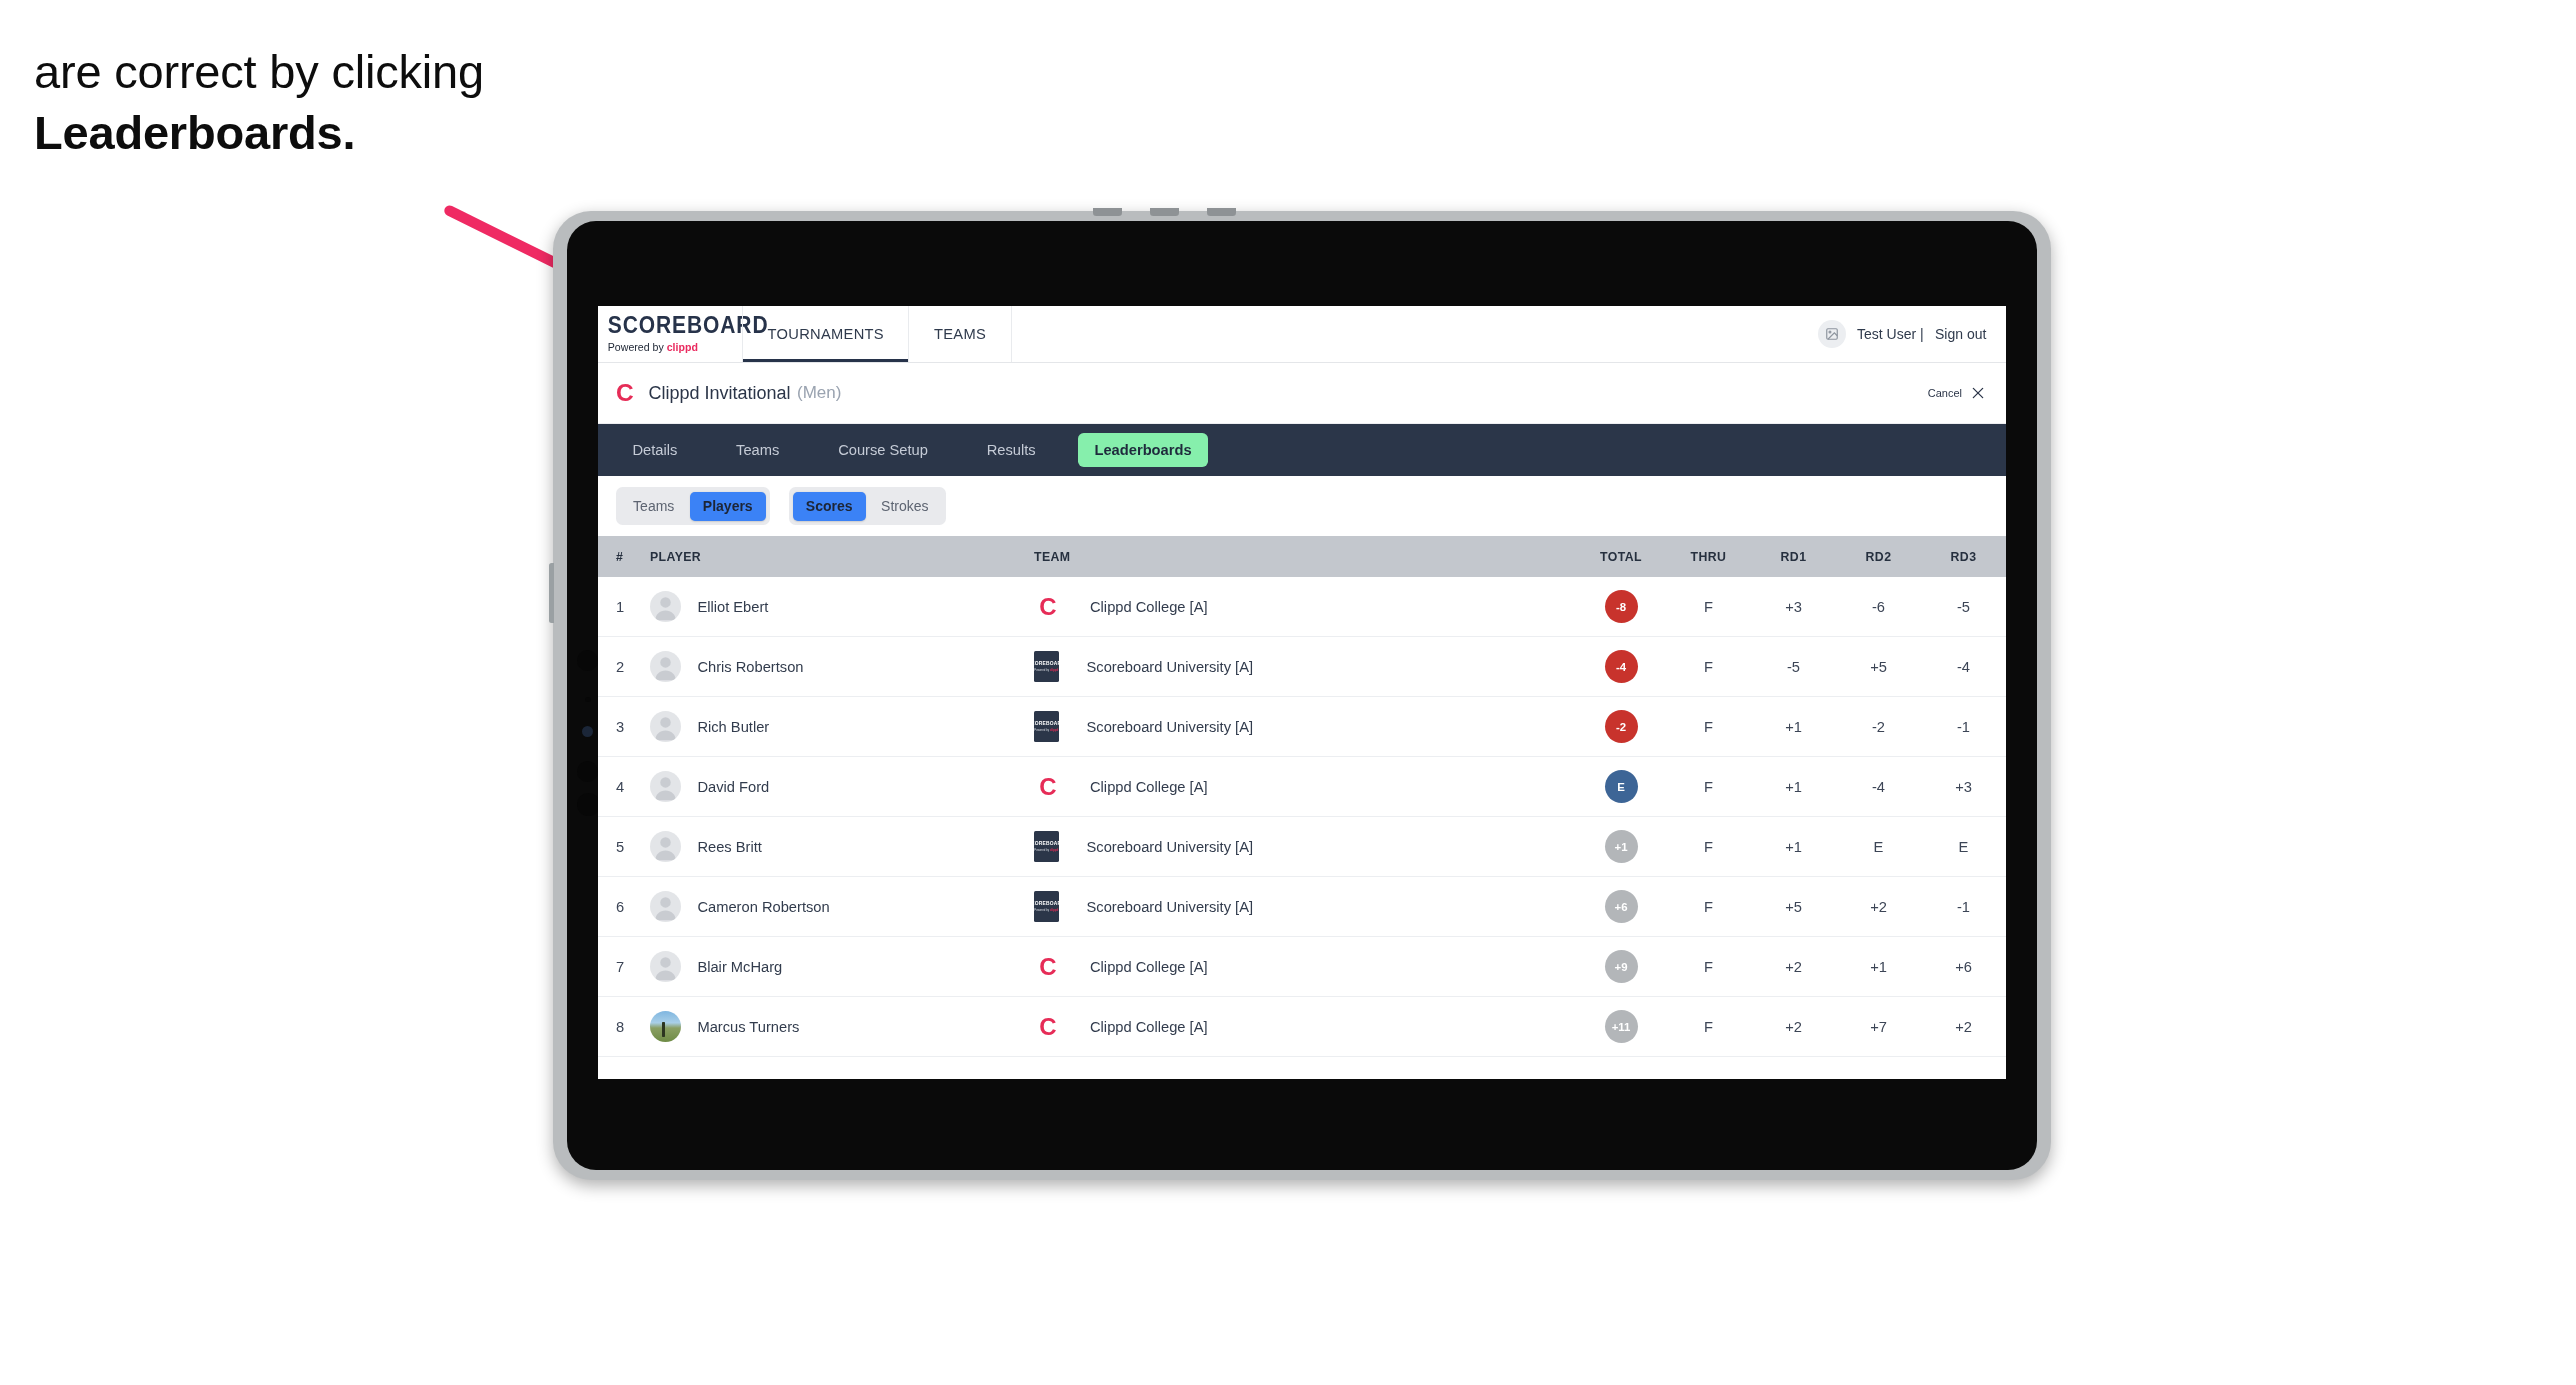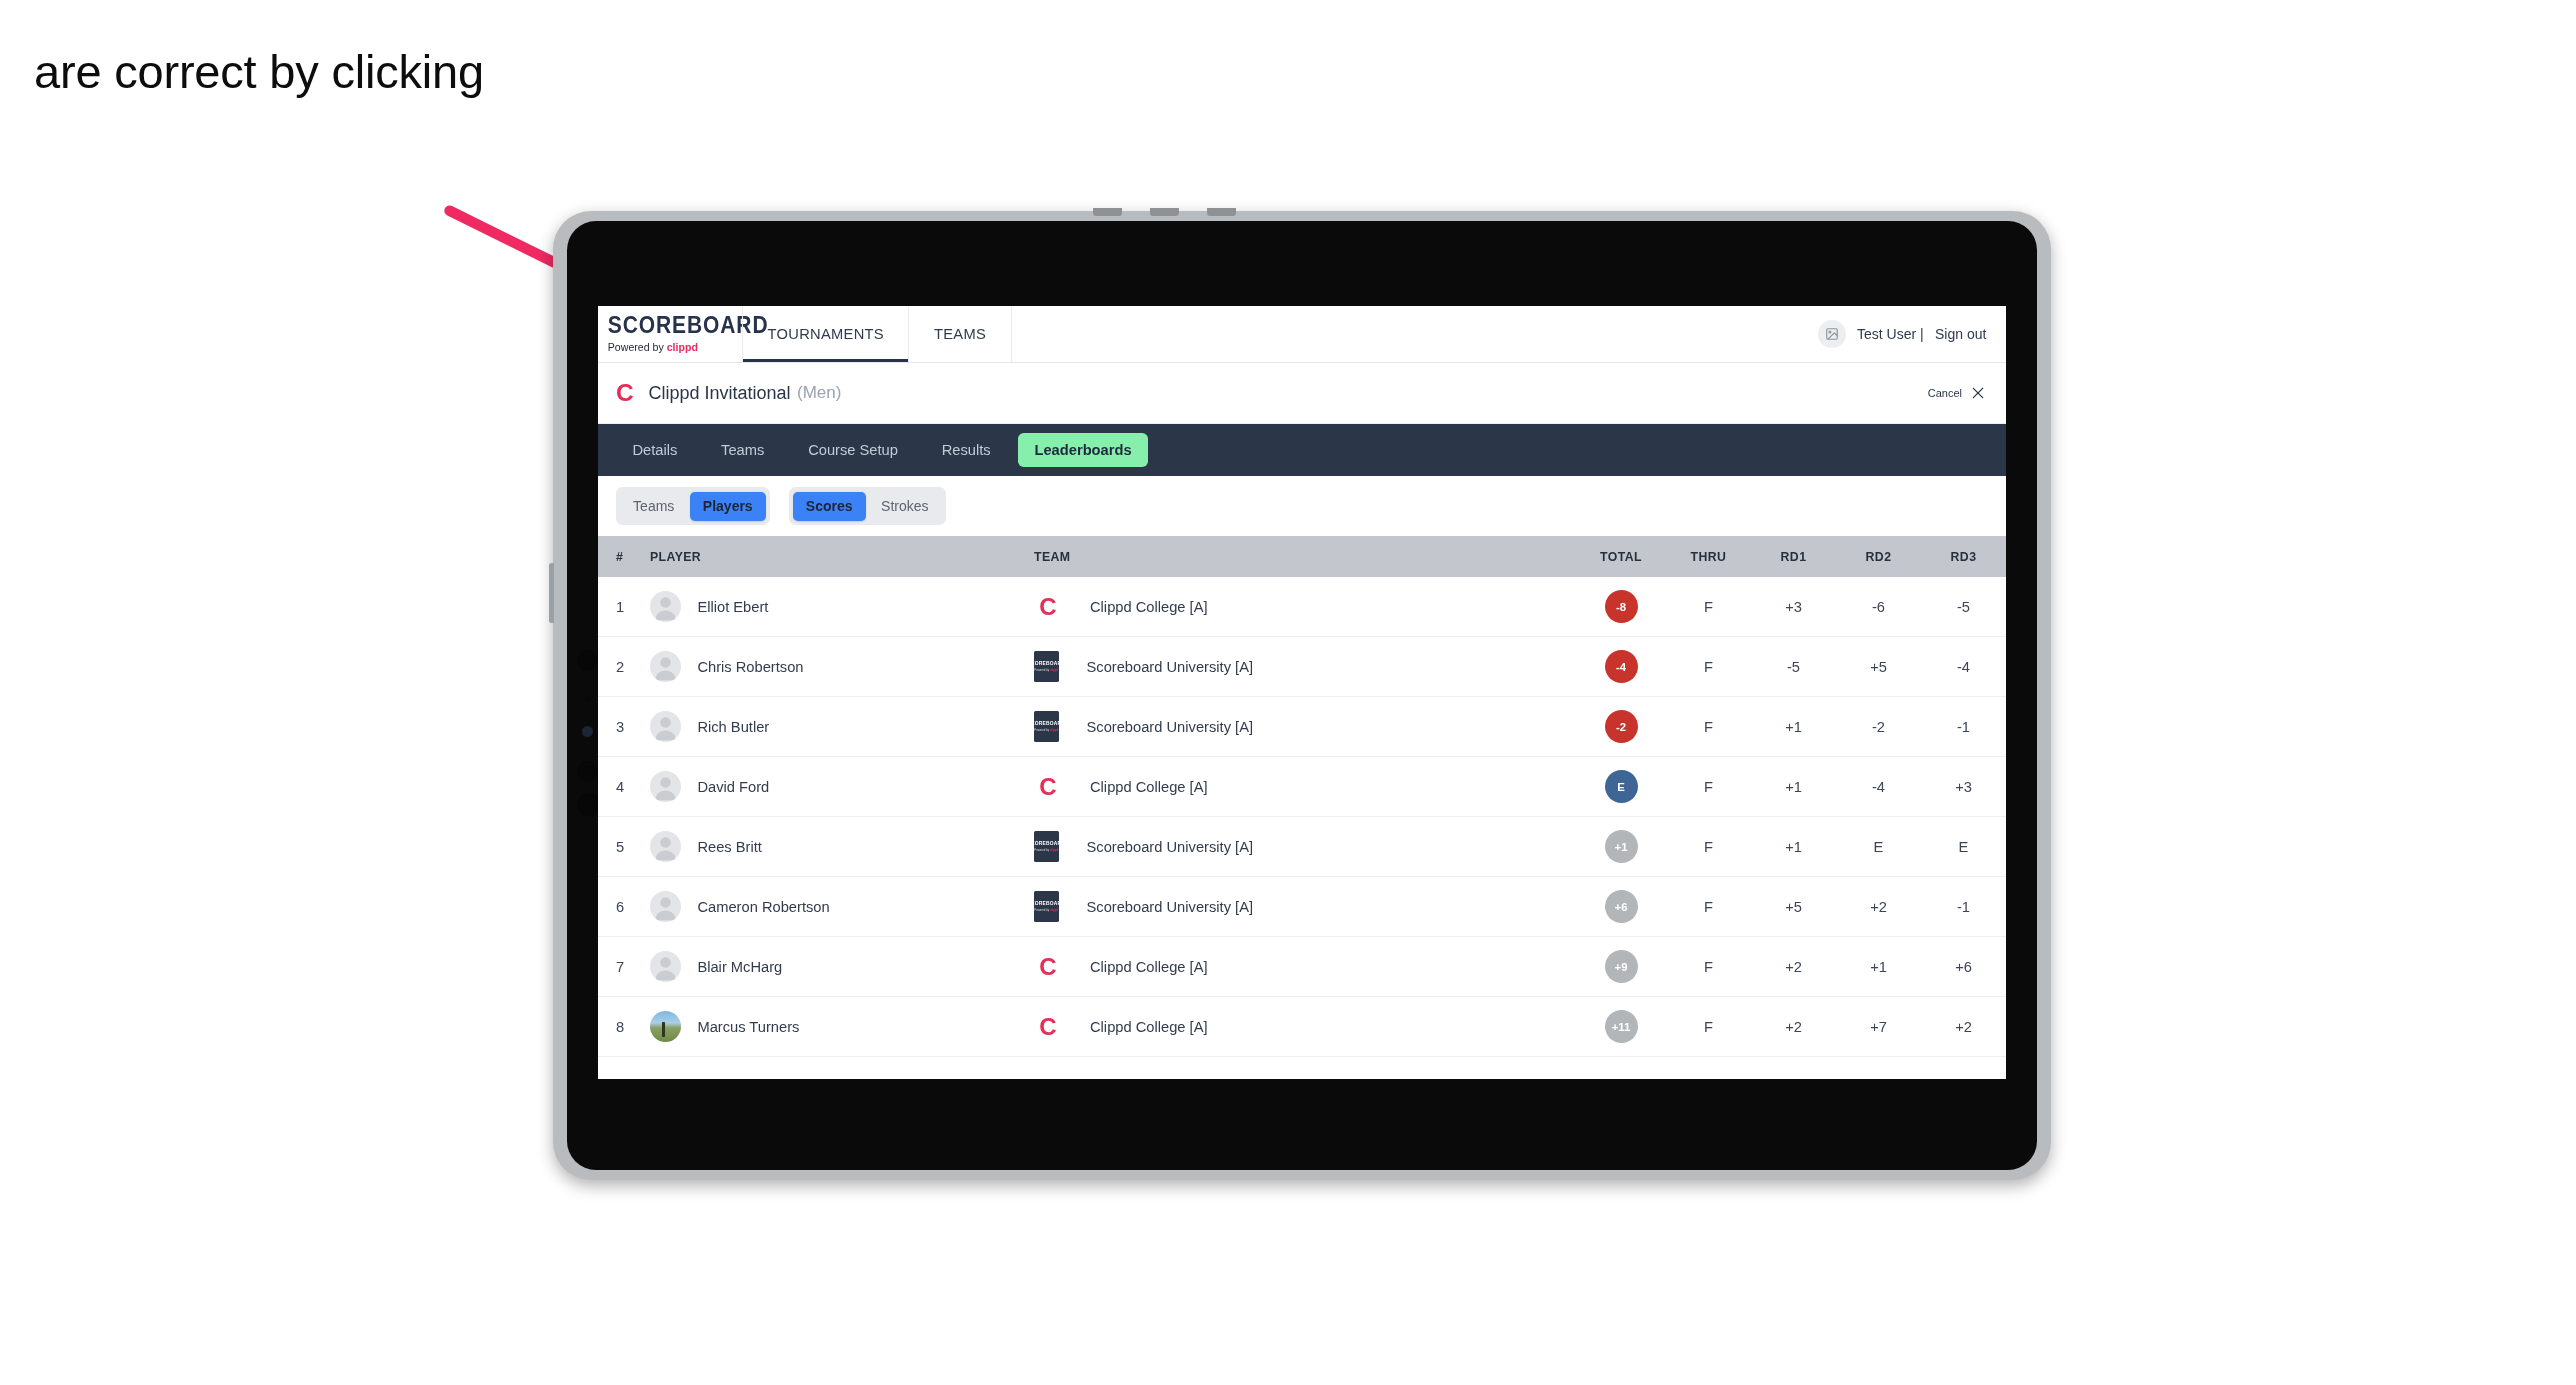--- a/index.html
+++ b/index.html
@@ -176,21 +176,21 @@
     font-size:11px;color:#2b3548;cursor:pointer;
   }
 
   
   #sub-nav{
     height:52px;
     background:#2b3649;
     display:flex;
     align-items:center;
     padding-left:18px;
-    gap:11px;
+    gap:26px;
     flex:0 0 auto;
   }
   .sub-nav-item{
     font-size:14.7px;
     color:#c5cbd6;
     padding:9px 16.4px;
     border-radius:5.7px;
     cursor:pointer;
     white-space:nowrap;
   }
@@ -309,20 +309,21 @@
   }
   .badge.under{background:#c8332c;}
   .badge.even{background:#3d6596;}
   .badge.over{background:#b3b6b9;}
 </style>
 </head>
 <body>
 
 <div id="instruction">
   <div>are correct by clicking</div>
+  <div class="bold">Leaderboards.</div>
 </div>
 
 <svg id="arrow-svg" viewBox="0 0 700 360">
   <line x1="30" y1="18" x2="600" y2="300" stroke="#ef2a63" stroke-width="13" stroke-linecap="round"></line>
   <polygon points="616,308 540,272 556,332" fill="#ef2a63"></polygon>
 </svg>
 
 <div id="tablet">
   <div class="top-notch" id="notch-a"></div>
   <div class="top-notch" id="notch-b"></div>

